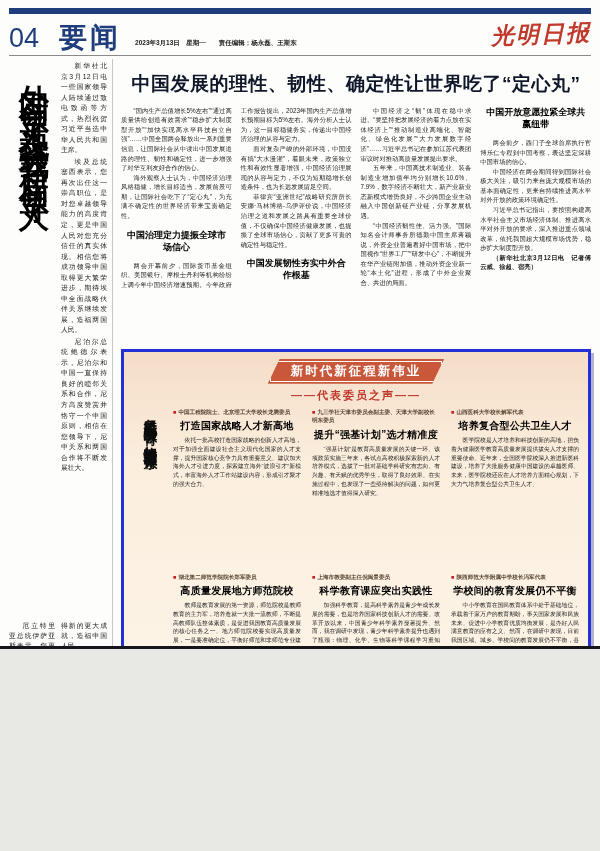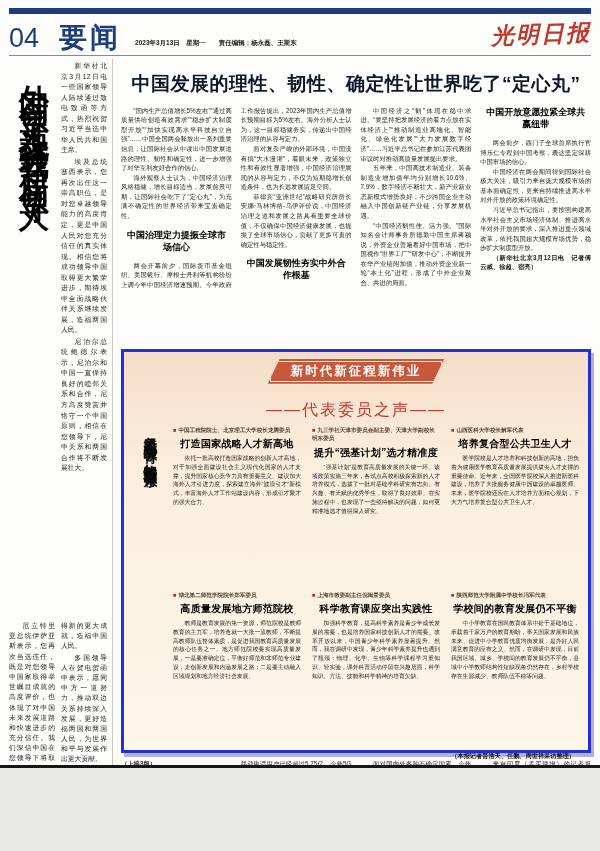--- a/index.html
+++ b/index.html
@@ -1,17 +1,17 @@
 <!DOCTYPE html>
 <html><head>
 <meta charset="utf-8">
 <style>
   html,body{margin:0;padding:0;background:#e8e8e4;}
   .page{
-    width:600px;height:768px;box-sizing:border-box;position:relative;
+    width:600px;height:649px;box-sizing:border-box;position:relative;
     background:#fdfdfb;margin:0 auto;padding:8px 9px 0;
     font-family:"Liberation Sans","DejaVu Sans",sans-serif;color:#1a1a1a;
     overflow:hidden;
   }
   .topbar{height:6px;background:#1f3d7c;}
   .header{display:flex;align-items:flex-end;height:36px;margin-top:2px;}
   .pageno{font-size:27px;line-height:1;color:#1f3d7c;font-weight:400;}
   .section-title{font-size:28px;line-height:1;color:#1f3d7c;font-weight:900;margin-left:20px;letter-spacing:3px;}
   .dateline{font-size:6.5px;color:#222;margin-left:14px;padding-bottom:4px;font-weight:bold;}
   .masthead{margin-left:auto;font-size:23px;color:#c0392b;font-family:"Liberation Serif","DejaVu Serif",serif;
@@ -37,21 +37,21 @@
   p.sign{font-weight:bold;}
   p.cont{font-weight:bold;text-indent:0;margin-bottom:2px;}
 
   
   .feature-box{margin-top:5px;border:3px solid #2230d6;box-shadow:3px 4px 0 rgba(40,40,120,.35);
     background:linear-gradient(180deg,#f5ddc8 0%,#fbeedd 28%,#fdf6ea 100%);
     box-sizing:border-box;height:404px;padding:7px 9px 4px;}
   .banner{text-align:center;}
   .ribbon{display:inline-block;background:#c9573a;padding:2px;clip-path:polygon(12px 0,100% 0,calc(100% - 12px) 100%,0 100%);}
   .ribbon-inner{display:block;border:1px solid #fff;color:#fff;font-weight:900;font-size:12.5px;letter-spacing:2px;padding:1px 20px;}
-  .banner-sub{color:#c0392b;font-weight:400;font-size:16px;letter-spacing:2px;margin-top:16px;}
+  .banner-sub{color:#c0392b;font-weight:700;font-size:11px;letter-spacing:2px;margin-top:4px;}
   .box-body{display:flex;margin-top:5px;height:322px;overflow:hidden;}
   .box-v-headline{writing-mode:vertical-rl;font-size:13.5px;font-weight:900;font-family:"Liberation Serif","DejaVu Serif",serif;
     letter-spacing:1px;line-height:30px;height:100%;margin:0 8px 0 2px;color:#0d0d0d;}
   .box-grid{flex:1;display:grid;grid-template-columns:1fr 1fr 1fr;gap:8px 11px;overflow:hidden;}
   .card{overflow:hidden;}
   .byline{font-size:5.6px;font-weight:bold;color:#5a4632;line-height:1.55;}
   .bullet{color:#c92222;margin-right:2px;font-size:5.6px;}
   .card-title{font-size:10px;font-weight:900;text-align:center;margin:4px 0;line-height:1.2;color:#000;letter-spacing:.3px;}
   .cbody{font-size:5.8px;line-height:1.5;text-align:justify;color:#222;}
   .cbody p{margin:0;text-indent:2em;}

